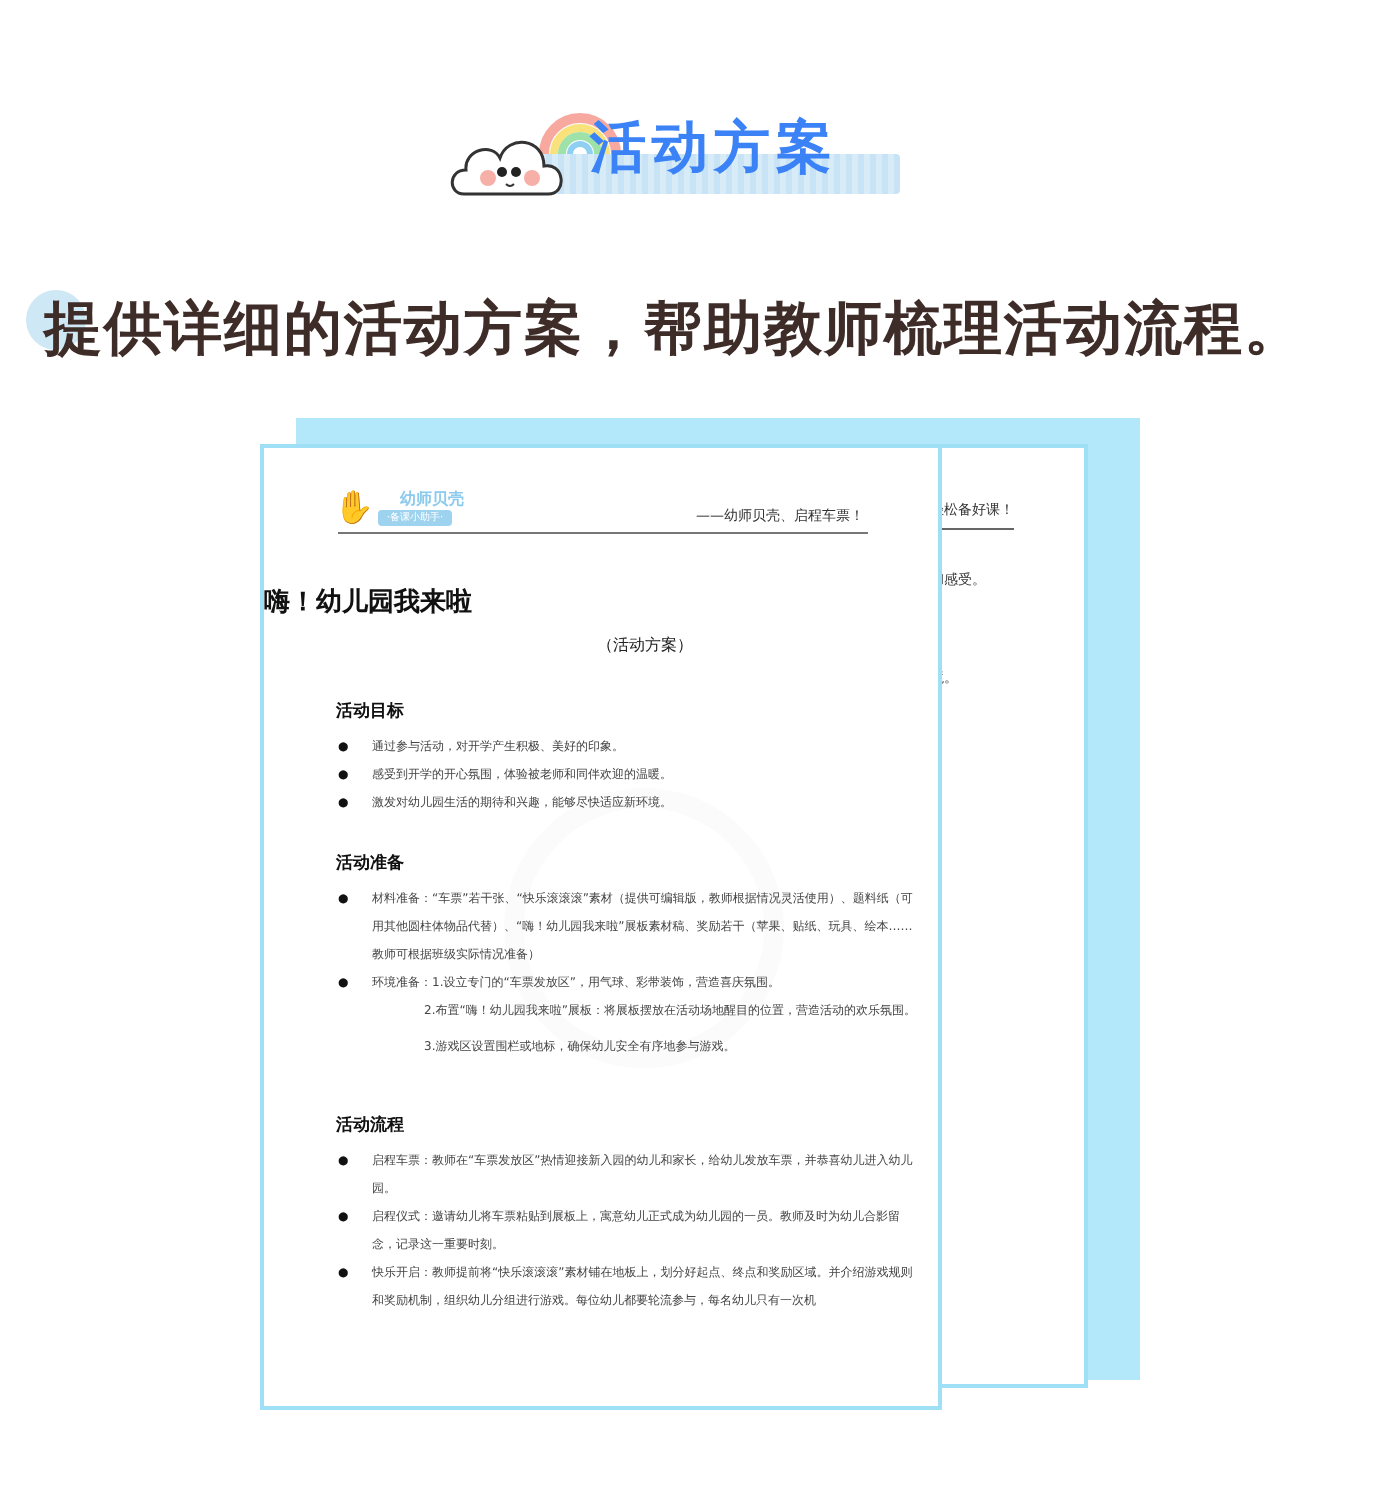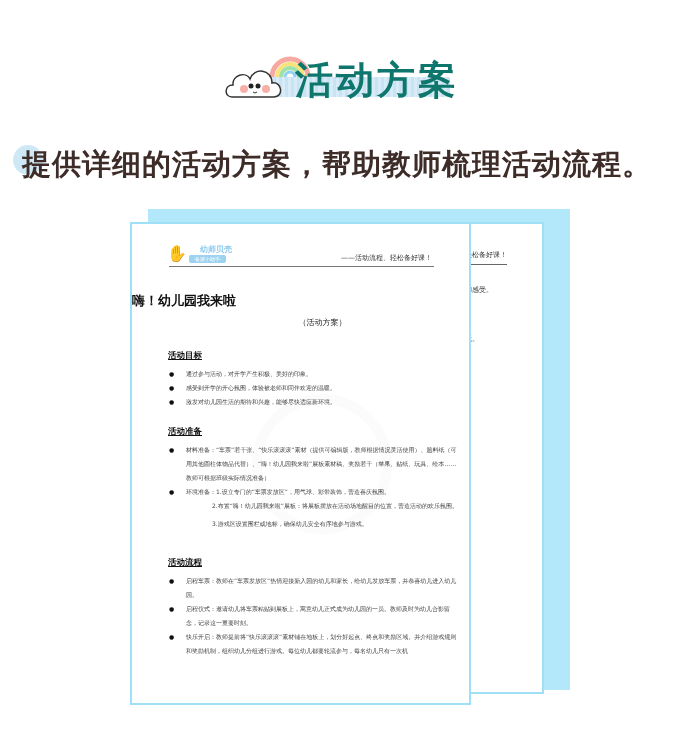--- a/index.html
+++ b/index.html
@@ -5,22 +5,22 @@
   * { box-sizing: border-box; margin: 0; padding: 0; }
   html, body { width: 700px; height: 755px; background: #ffffff; overflow: hidden; }
   body { position: relative; font-family: "DejaVu Sans", sans-serif; color: #3a2e2a; }
 
   
   .banner { position: absolute; left: 220px; top: 45px; width: 240px; height: 58px; }
   .banner .stripe { position: absolute; left: 50px; top: 32px; width: 180px; height: 20px;
     background: repeating-linear-gradient(90deg, #d8ecf8 0 3px, #c7e3f5 3px 6px); border-radius: 2px; }
   .banner .rainbow { position: absolute; left: 48px; top: 2px; width: 44px; height: 44px; }
   .banner .cloud { position: absolute; left: 2px; top: 14px; width: 64px; height: 46px; }
-  .banner .title { position: absolute; left: 75px; top: 10px; font-size: 38px; font-weight: bold;
-    color: #0f766e; letter-spacing: 3px; font-family: "DejaVu Sans", sans-serif; }
+  .banner .title { position: absolute; left: 75px; top: 10px; font-size: 28px; font-weight: bold;
+    color: #3b82f6; letter-spacing: 3px; font-family: "DejaVu Sans", sans-serif; }
 
   
   .subtitle { position: absolute; left: 22px; top: 145px; font-size: 29px; font-weight: bold; color: #3e2c28;
     letter-spacing: 1px; white-space: nowrap; }
   .subtitle-dot { position: absolute; left: 13px; top: 145px; width: 30px; height: 30px; border-radius: 50%;
     background: #cfe8f6; }
 
   
   .back-panel { position: absolute; left: 148px; top: 209px; width: 422px; height: 481px; background: #b3e8fb; }
   .page2 { position: absolute; left: 283px; top: 222px; width: 261px; height: 472px; background: #ffffff;
@@ -37,21 +37,21 @@
   .logo .name { position: absolute; left: 33px; top: 0; font-size: 8px; color: #8ccbee; font-weight: bold; white-space: nowrap; }
   .logo .pill { position: absolute; left: 22px; top: 11px; width: 37px; height: 8px; background: #9ed3f0; border-radius: 2px;
     font-size: 5px; color: #fff; text-align: center; line-height: 8px; }
   .slogan { position: absolute; right: 37px; top: 29px; font-size: 7px; color: #333; white-space: nowrap; }
   .header-rule { position: absolute; left: 37px; top: 42px; width: 265px; height: 1px; background: #777; }
 
   .doc-title { position: absolute; left: 0; width: 100%; top: 68px; font-size: 13px; font-weight: bold; color: #111; }
   .doc-sub { position: absolute; left: 0; width: 100%; top: 93px; text-align: center; font-size: 8px; color: #222; padding-left: 44px; }
 
   .section { position: absolute; left: 36px; width: 290px; }
-  .section h3 { font-size: 8.5px; font-weight: bold; color: #111; margin-bottom: 5px; text-decoration: underline; }
+  .section h3 { font-size: 8.5px; font-weight: bold; color: #111; margin-bottom: 5px; }
   .section ul { list-style: none; }
   .section li { position: relative; padding-left: 18px; font-size: 6px; line-height: 14px; color: #444; }
   .section li::before { content: "●"; position: absolute; left: 1px; top: 0; font-size: 6px; color: #111; }
   .section .indent { padding-left: 44px; font-size: 6px; line-height: 14px; color: #444; }
   .section .indent.gap { margin-top: 4px; }
 
   .sec-goal { top: 126px; }
   .sec-prep { top: 202px; }
   .sec-flow { top: 333px; }
   .watermark { position: absolute; left: 120px; top: 170px; width: 140px; height: 140px; border-radius: 50%;
@@ -92,21 +92,21 @@
 </div>
 
 <div class="page1">
   <div class="watermark"></div>
 
   <div class="logo">
     <span class="mark">✋</span>
     <span class="name">幼师贝壳</span>
     <span class="pill">·备课小助手·</span>
   </div>
-  <div class="slogan">——活动流程、轻松备好课！</div>
+  <div class="slogan">——幼师贝壳、启程车票！</div>
   <div class="header-rule"></div>
 
   <div class="doc-title">嗨！幼儿园我来啦</div>
   <div class="doc-sub">（活动方案）</div>
 
   <div class="section sec-goal">
     <h3>活动目标</h3>
     <ul>
       <li>通过参与活动，对开学产生积极、美好的印象。</li>
       <li>感受到开学的开心氛围，体验被老师和同伴欢迎的温暖。</li>

